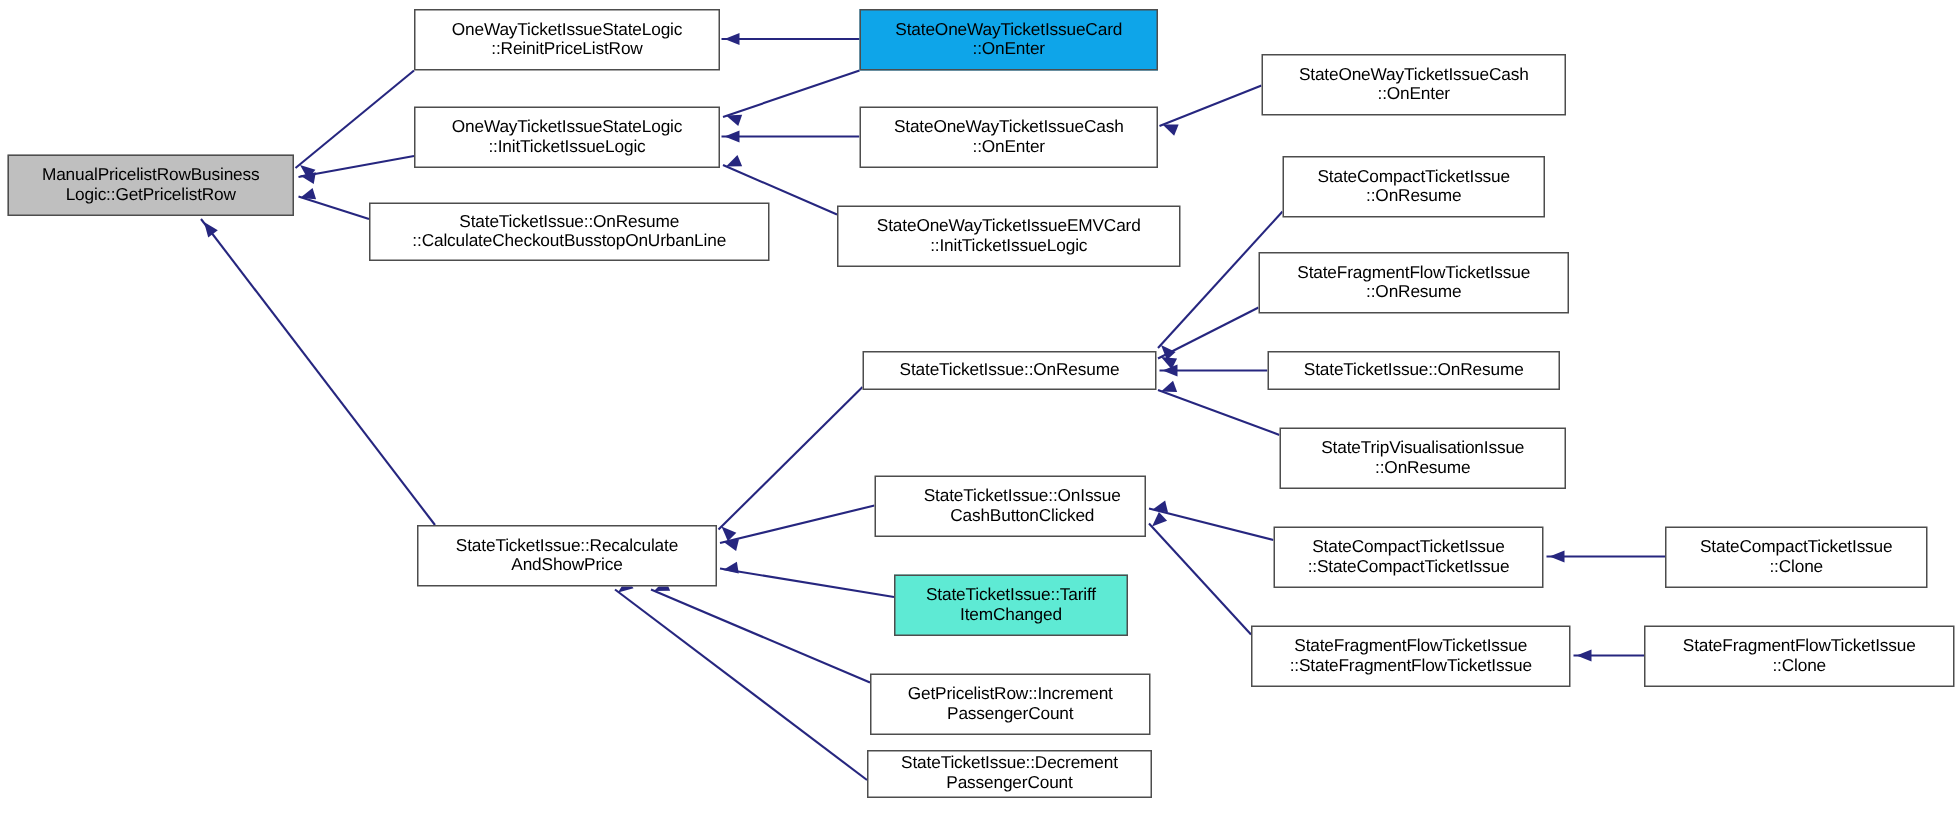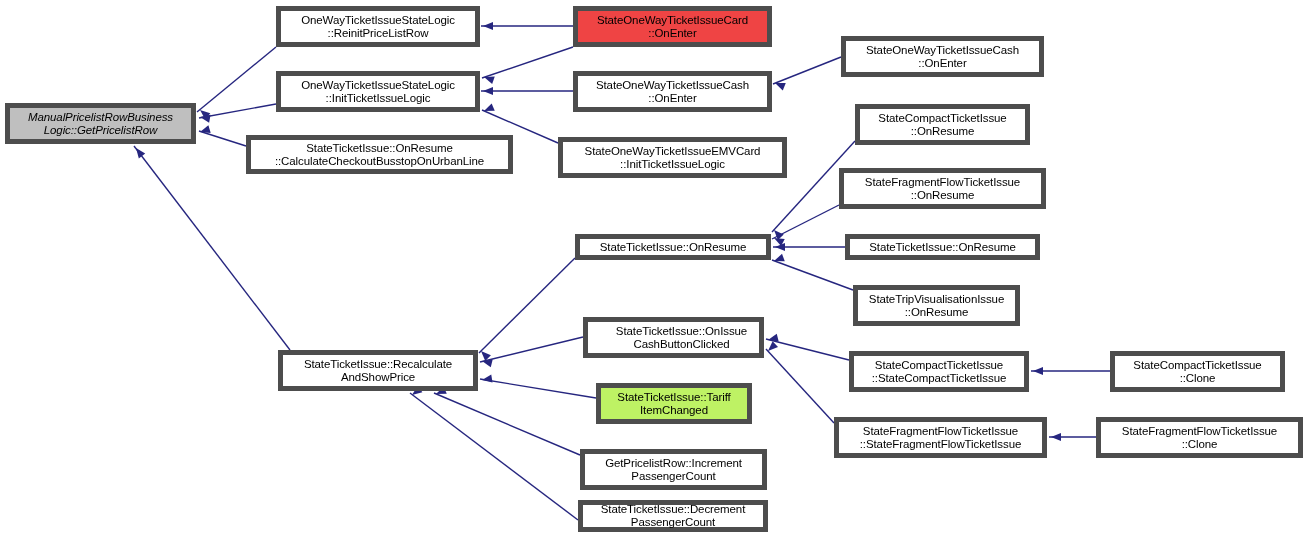--- a/index.html
+++ b/index.html
@@ -27,38 +27,37 @@
   #node-layer {
     position: absolute;
     left: 0;
     top: 0;
     width: 1305px;
     height: 560px;
   }
   .node {
     position: absolute;
     box-sizing: border-box;
-    border: 5px solid #0f172a;
+    border: 1px solid #0f172a;
     background: #ffffff;
     color: #000000;
     font-family: "Liberation Sans", sans-serif;
     font-size: 11.5px;
     line-height: 13px;
     letter-spacing: -0.1px;
     text-align: center;
     display: flex;
     align-items: center;
     justify-content: center;
     white-space: pre-line;
     cursor: default;
   }
   .node.highlight {
     background: #bfbfbf;
     border-color: #404040;
-    font-style: italic;
   }
   .node-label {
     display: block;
     width: 100%;
     padding: 0 3px;
     box-sizing: border-box;
   }
 </style>
 </head>
 <body>
@@ -156,41 +155,41 @@
     </svg>
   <div id="node-layer">
       <div class="node highlight" style="left: 5px; top: 103px; width: 191px; height: 41px; border-color: rgb(77, 77, 77); background: rgb(191, 191, 191); color: rgb(0, 0, 0);"><span class="node-label">ManualPricelistRowBusiness
 Logic::GetPricelistRow</span></div>
       <div class="node" style="left: 276px; top: 6px; width: 204px; height: 41px; border-color: rgb(77, 77, 77); background: rgb(255, 255, 255); color: rgb(0, 0, 0);"><span class="node-label">OneWayTicketIssueStateLogic
 ::ReinitPriceListRow</span></div>
       <div class="node" style="left: 276px; top: 71px; width: 204px; height: 41px; border-color: rgb(77, 77, 77); background: rgb(255, 255, 255); color: rgb(0, 0, 0);"><span class="node-label">OneWayTicketIssueStateLogic
 ::InitTicketIssueLogic</span></div>
       <div class="node" style="left: 246px; top: 135px; width: 267px; height: 39px; border-color: rgb(77, 77, 77); background: rgb(255, 255, 255); color: rgb(0, 0, 0);"><span class="node-label">StateTicketIssue::OnResume
 ::CalculateCheckoutBusstopOnUrbanLine</span></div>
-      <div class="node" style="left: 573px; top: 6px; width: 199px; height: 41px; border-color: rgb(77, 77, 77); background: #ef4444; color: rgb(0, 0, 0);"><span class="node-label">StateOneWayTicketIssueCard
+      <div class="node" style="left: 573px; top: 6px; width: 199px; height: 41px; border-color: rgb(77, 77, 77); background: #0ea5e9; color: rgb(0, 0, 0);"><span class="node-label">StateOneWayTicketIssueCard
 ::OnEnter</span></div>
       <div class="node" style="left: 573px; top: 71px; width: 199px; height: 41px; border-color: rgb(77, 77, 77); background: rgb(255, 255, 255); color: rgb(0, 0, 0);"><span class="node-label">StateOneWayTicketIssueCash
 ::OnEnter</span></div>
       <div class="node" style="left: 558px; top: 137px; width: 229px; height: 41px; border-color: rgb(77, 77, 77); background: rgb(255, 255, 255); color: rgb(0, 0, 0);"><span class="node-label">StateOneWayTicketIssueEMVCard
 ::InitTicketIssueLogic</span></div>
       <div class="node" style="left: 841px; top: 36px; width: 203px; height: 41px; border-color: rgb(77, 77, 77); background: rgb(255, 255, 255); color: rgb(0, 0, 0);"><span class="node-label">StateOneWayTicketIssueCash
 ::OnEnter</span></div>
       <div class="node" style="left: 855px; top: 104px; width: 175px; height: 41px; border-color: rgb(77, 77, 77); background: rgb(255, 255, 255); color: rgb(0, 0, 0);"><span class="node-label">StateCompactTicketIssue
 ::OnResume</span></div>
       <div class="node" style="left: 839px; top: 168px; width: 207px; height: 41px; border-color: rgb(77, 77, 77); background: rgb(255, 255, 255); color: rgb(0, 0, 0);"><span class="node-label">StateFragmentFlowTicketIssue
 ::OnResume</span></div>
       <div class="node" style="left: 845px; top: 234px; width: 195px; height: 26px; border-color: rgb(77, 77, 77); background: rgb(255, 255, 255); color: rgb(0, 0, 0);"><span class="node-label">StateTicketIssue::OnResume</span></div>
-      <div class="node" style="left: 853px; top: 285px; width: 167px; height: 41px; border-color: rgb(77, 77, 77); background: rgb(255, 255, 255); color: rgb(0, 0, 0);"><span class="node-label">StateTripVisualisationIssue
+      <div class="node" style="left: 853px; top: 285px; width: 191px; height: 41px; border-color: rgb(77, 77, 77); background: rgb(255, 255, 255); color: rgb(0, 0, 0);"><span class="node-label">StateTripVisualisationIssue
 ::OnResume</span></div>
       <div class="node" style="left: 575px; top: 234px; width: 196px; height: 26px; border-color: rgb(77, 77, 77); background: rgb(255, 255, 255); color: rgb(0, 0, 0);"><span class="node-label">StateTicketIssue::OnResume</span></div>
       <div class="node" style="left: 278px; top: 350px; width: 200px; height: 41px; border-color: rgb(77, 77, 77); background: rgb(255, 255, 255); color: rgb(0, 0, 0);"><span class="node-label">StateTicketIssue::Recalculate
 AndShowPrice</span></div>
       <div class="node" style="left: 583px; top: 317px; width: 181px; height: 41px; border-color: rgb(77, 77, 77); background: rgb(255, 255, 255); color: rgb(0, 0, 0); padding-left: 16px;"><span class="node-label">StateTicketIssue::OnIssue
 CashButtonClicked</span></div>
-      <div class="node" style="left: 596px; top: 383px; width: 156px; height: 41px; border-color: rgb(77, 77, 77); background: #bef264; color: rgb(0, 0, 0);"><span class="node-label">StateTicketIssue::Tariff
+      <div class="node" style="left: 596px; top: 383px; width: 156px; height: 41px; border-color: rgb(77, 77, 77); background: #5eead4; color: rgb(0, 0, 0);"><span class="node-label">StateTicketIssue::Tariff
 ItemChanged</span></div>
       <div class="node" style="left: 580px; top: 449px; width: 187px; height: 41px; border-color: rgb(77, 77, 77); background: rgb(255, 255, 255); color: rgb(0, 0, 0);"><span class="node-label">GetPricelistRow::Increment
 PassengerCount</span></div>
       <div class="node" style="left: 578px; top: 500px; width: 190px; height: 32px; border-color: rgb(77, 77, 77); background: rgb(255, 255, 255); color: rgb(0, 0, 0);"><span class="node-label">StateTicketIssue::Decrement
 PassengerCount</span></div>
       <div class="node" style="left: 849px; top: 351px; width: 180px; height: 41px; border-color: rgb(77, 77, 77); background: rgb(255, 255, 255); color: rgb(0, 0, 0);"><span class="node-label">StateCompactTicketIssue
 ::StateCompactTicketIssue</span></div>
       <div class="node" style="left: 834px; top: 417px; width: 213px; height: 41px; border-color: rgb(77, 77, 77); background: rgb(255, 255, 255); color: rgb(0, 0, 0);"><span class="node-label">StateFragmentFlowTicketIssue
 ::StateFragmentFlowTicketIssue</span></div>
       <div class="node" style="left: 1110px; top: 351px; width: 175px; height: 41px; border-color: rgb(77, 77, 77); background: rgb(255, 255, 255); color: rgb(0, 0, 0);"><span class="node-label">StateCompactTicketIssue

